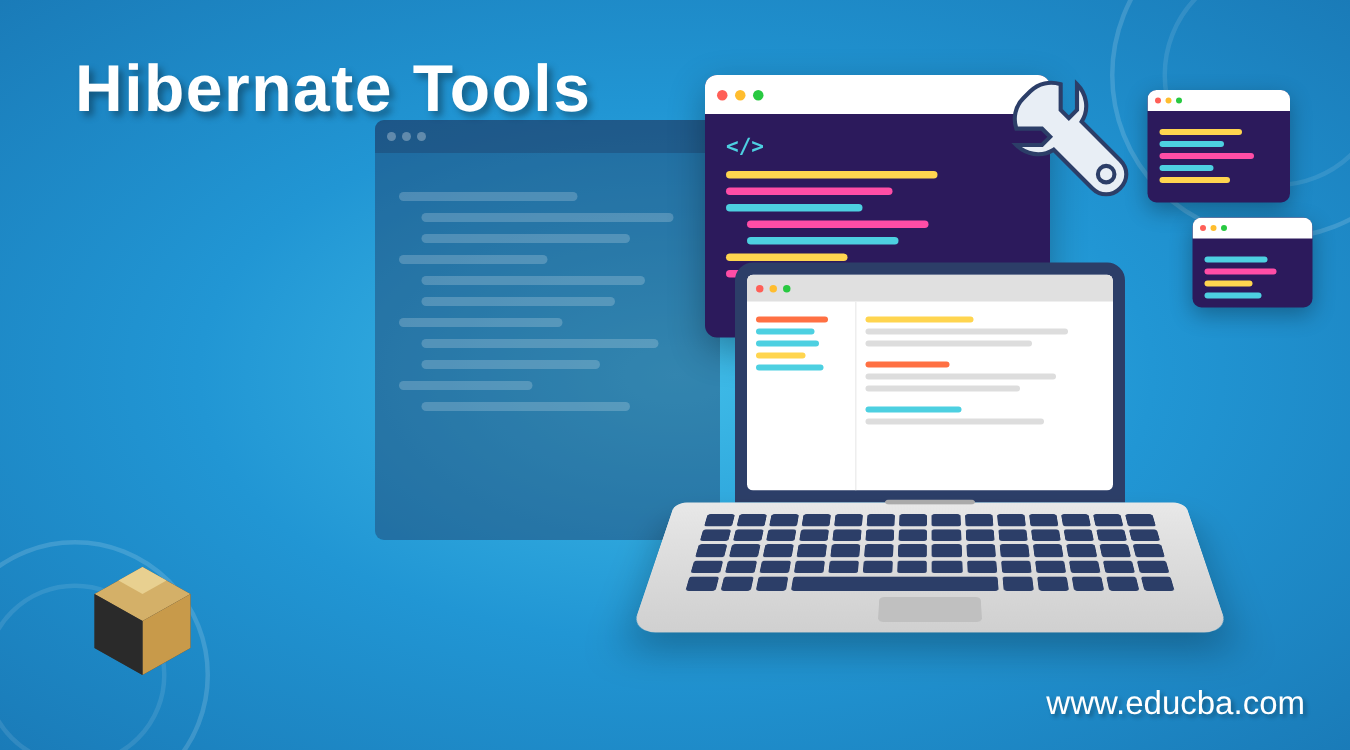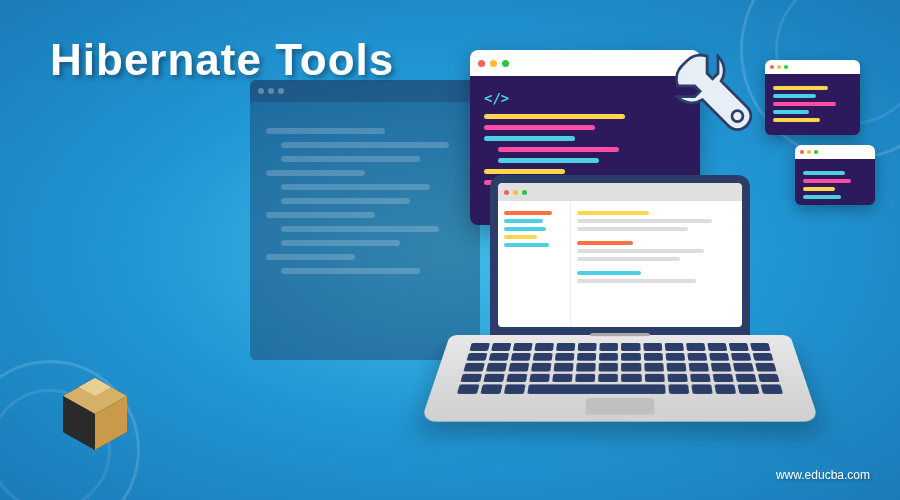--- a/index.html
+++ b/index.html
@@ -37,21 +37,21 @@
       font-weight: bold;
       color: #fff;
       text-shadow: 3px 3px 5px rgba(0,0,0,0.35);
       letter-spacing: 1px;
     }
     
     .url {
       position: absolute;
       bottom: 18px;
       right: 30px;
-      font-size: 12px;
+      font-size: 22px;
       color: #fff;
       text-shadow: 2px 2px 3px rgba(0,0,0,0.3);
     }
     
     
     .logo {
       position: absolute;
       bottom: 40px;
       left: 55px;
       width: 80px;

